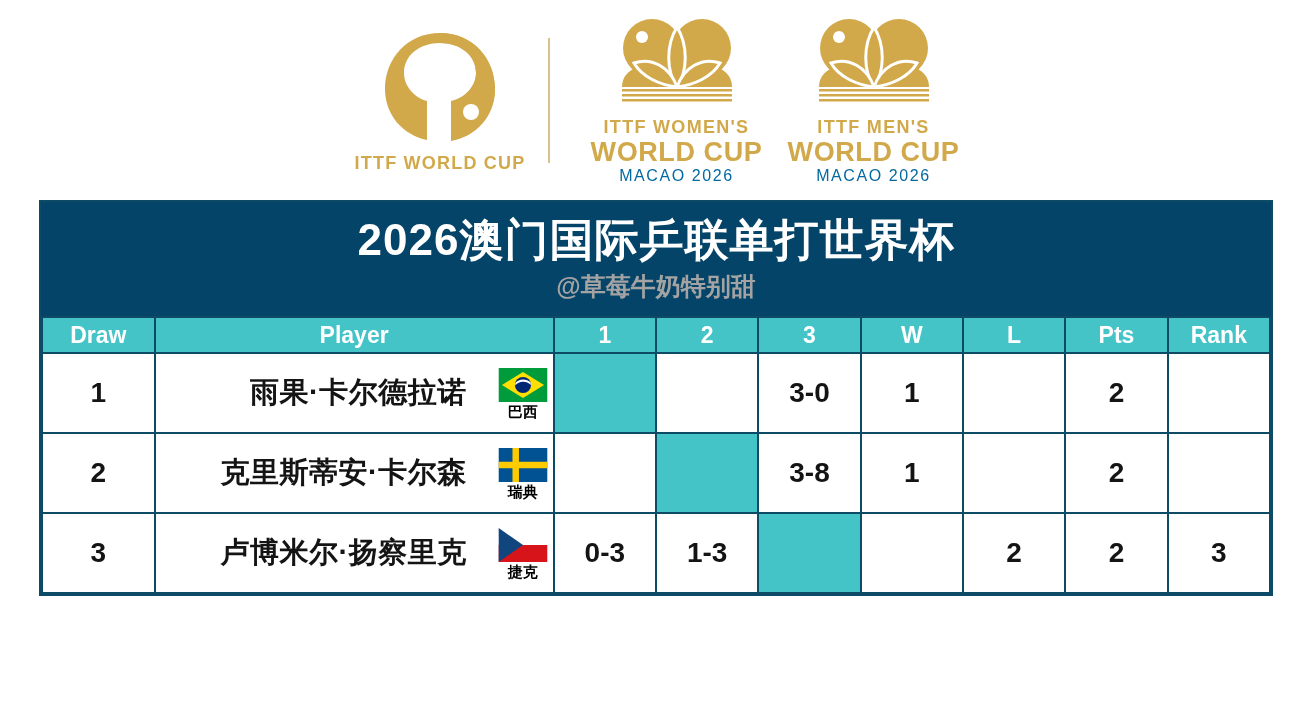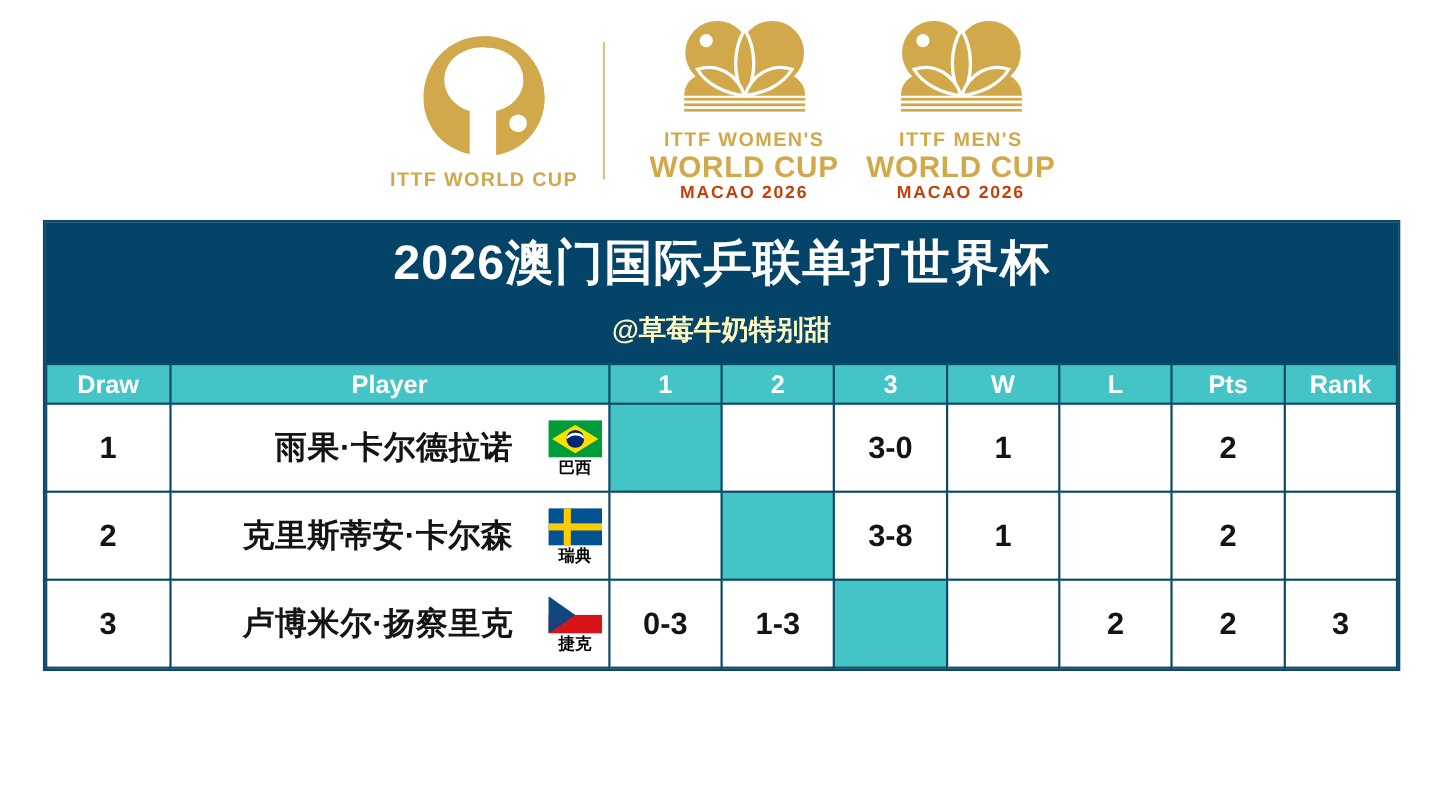--- a/index.html
+++ b/index.html
@@ -68,22 +68,22 @@
   }
   .event-logo .l2 {
     color: #d2a94a;
     font-weight: bold;
     font-size: 27px;
     letter-spacing: 0.6px;
     line-height: 1.08;
     white-space: nowrap;
   }
   .event-logo .l3 {
-    color: #c2410c;
-    font-weight: bold;
+    color: #0369a1;
+    font-weight: normal;
     font-size: 16px;
     letter-spacing: 1.6px;
     white-space: nowrap;
   }
 
   
   .board {
     width: 1234px;
     margin: 0 auto;
     border: 2px solid #0c4a66;
@@ -95,24 +95,24 @@
     text-align: center;
   }
   .title-main {
     color: #ffffff;
     font-size: 44px;
     font-weight: bold;
     letter-spacing: 1px;
     line-height: 1.25;
   }
   .title-sub {
-    color: #fef9c3;
+    color: #a3a3a3;
     font-size: 25px;
     font-weight: bold;
-    margin-top: 18px;
+    margin-top: 4px;
     line-height: 1.25;
   }
   .group-band {
     background: #14AFB5;
     text-align: center;
     padding: 6px 0 8px 0;
     border-top: 2px solid #0c4a66;
   }
   .group-band-text {
     color: #ffffff;

